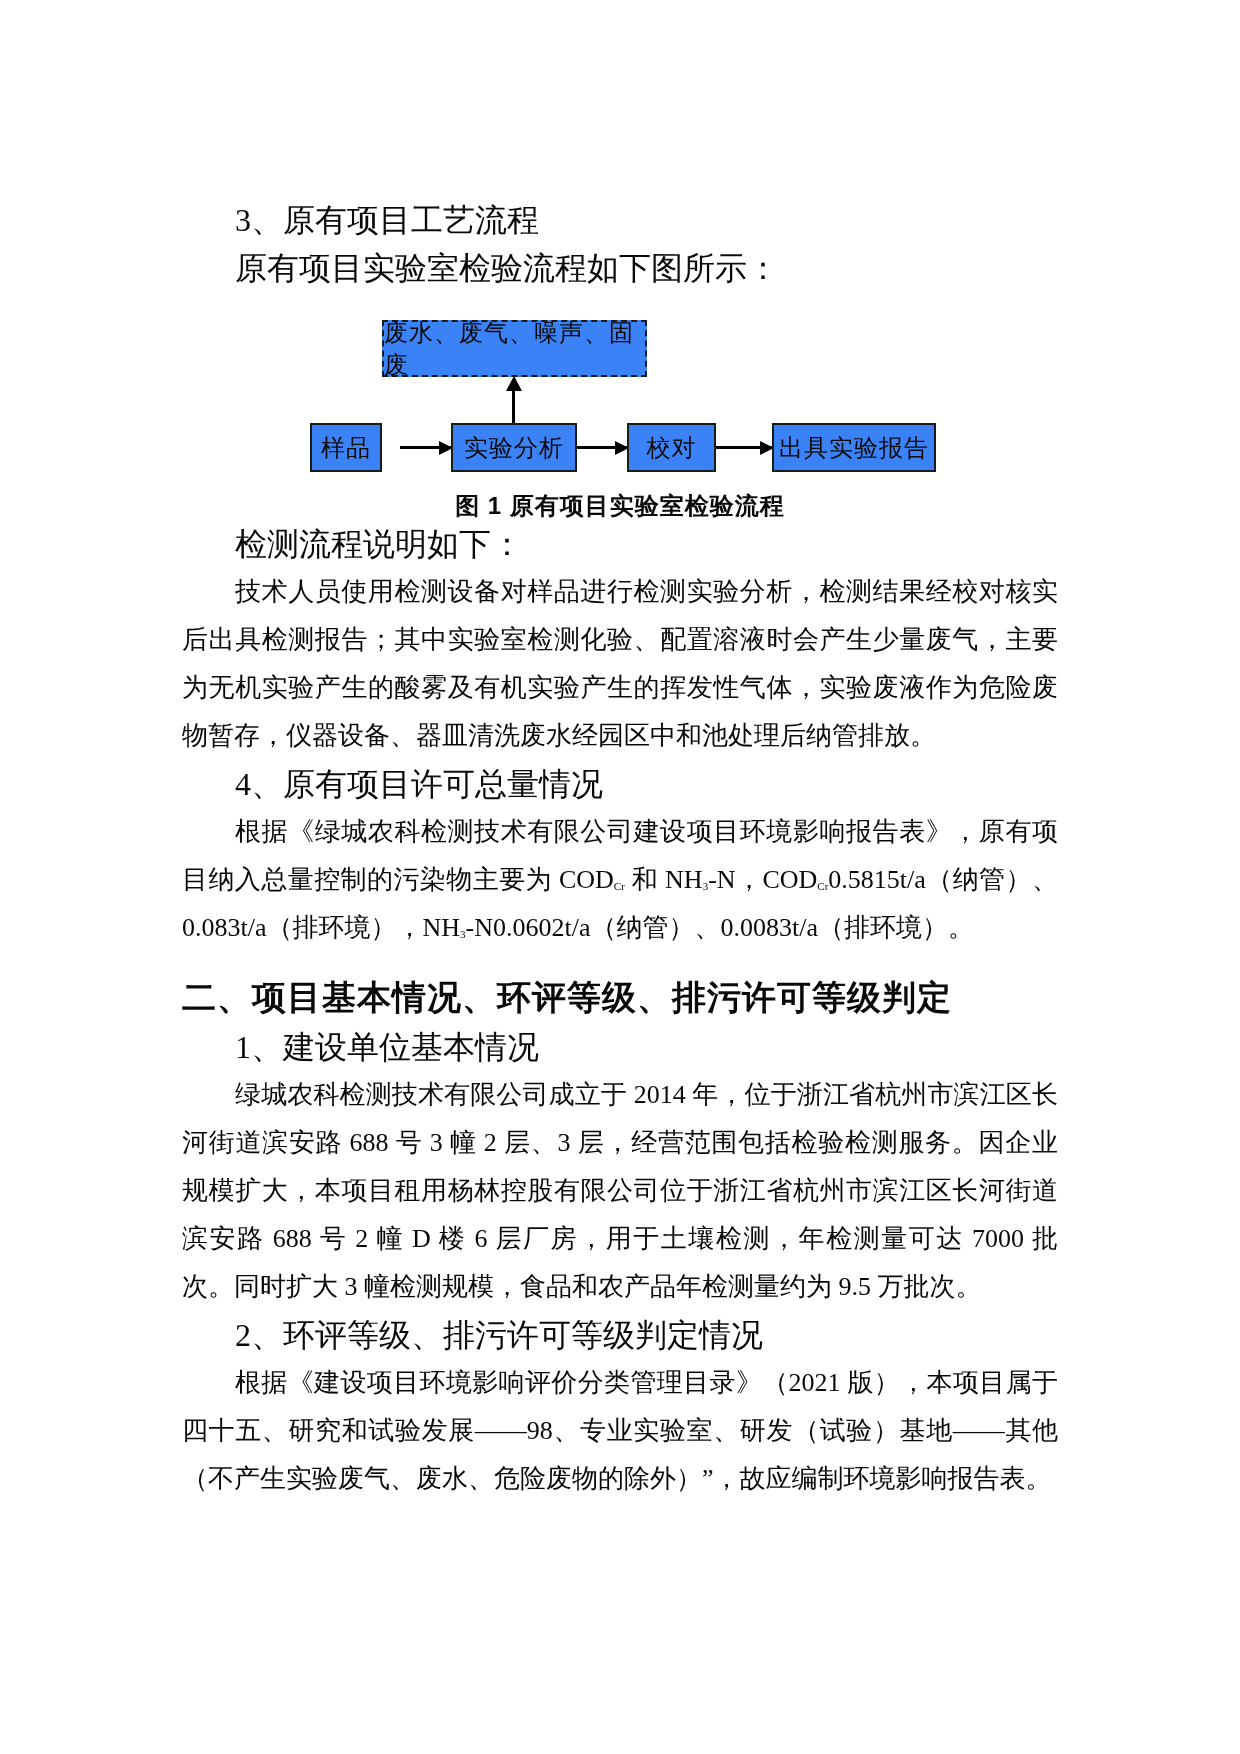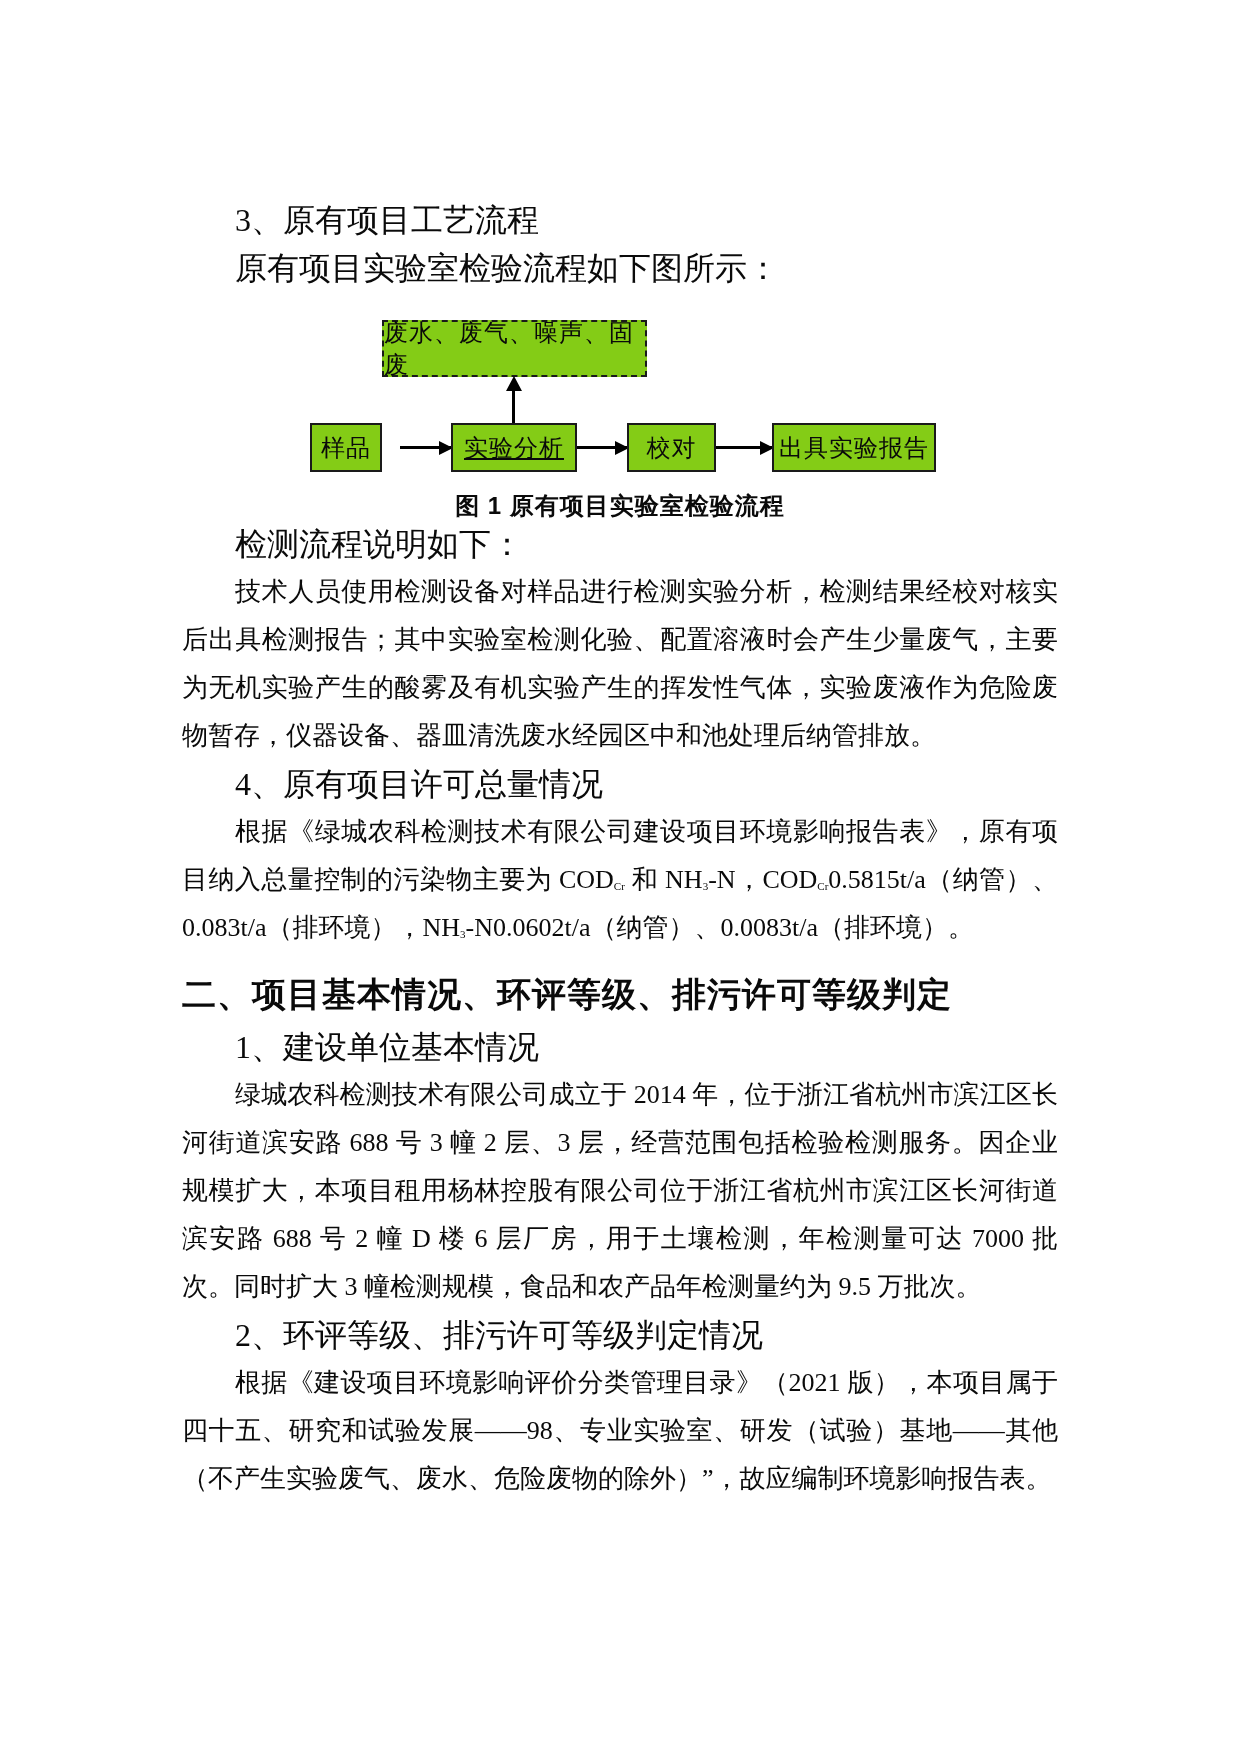--- a/index.html
+++ b/index.html
@@ -47,28 +47,28 @@
   }
   .fbox{
     position:absolute;
     box-sizing:border-box;
     border:2px solid #1a1a1a;
     display:flex;
     align-items:center;
     justify-content:center;
     font-size:24px;
     letter-spacing:1px;
-    background:#84cc16;
+    background:#3b82f6;
   }
   .fbox.dashed{
     border:2px dashed #1a1a1a;
     left:200px; top:0; width:265px; height:57px;
   }
   .fbox.b1{ left:128px; top:103px; width:72px;  height:49px; }
-  .fbox.b2{ left:269px; top:103px; width:126px; height:49px;text-decoration:underline; }
+  .fbox.b2{ left:269px; top:103px; width:126px; height:49px; }
   .fbox.b3{ left:445px; top:103px; width:89px;  height:49px; }
   .fbox.b4{ left:590px; top:103px; width:164px; height:49px; }
   .arrow-h{
     position:absolute;
     top:126px;
     height:3px;
     background:#000;
   }
   .arrow-h .head{
     position:absolute;
@@ -106,21 +106,21 @@
     margin-top:20px;
     text-align:center;
     font-family:"Liberation Sans","DejaVu Sans",sans-serif;
     font-weight:700;
     font-size:24px;
     line-height:28px;
     letter-spacing:1px;
   }
   .chapter{
     margin:21px 0 2px 0;
-    font-family:Liberation Mono, monospace;
+    font-family:Liberation Sans, sans-serif;
     font-weight:700;
     font-size:34px;
     line-height:48px;
     letter-spacing:1px;
     white-space:nowrap;
   }
 </style>
 </head>
 <body>
 

